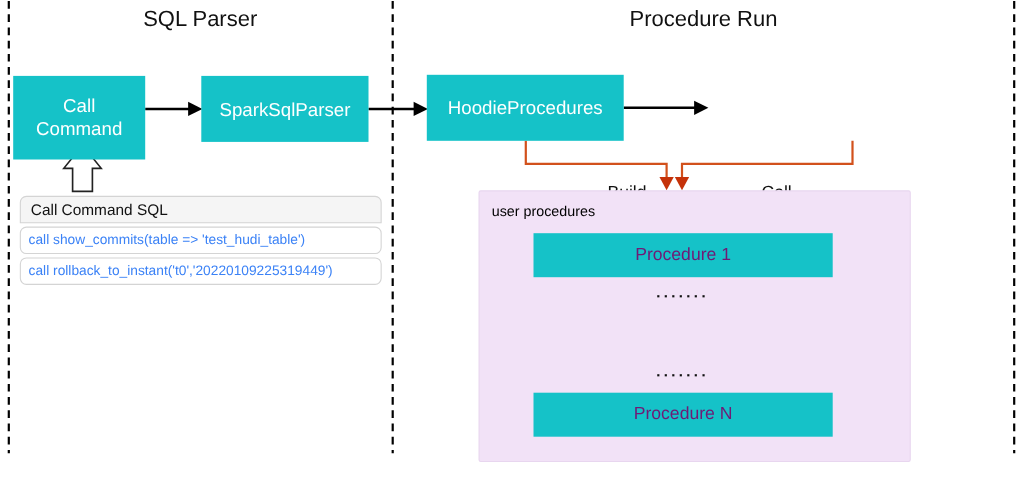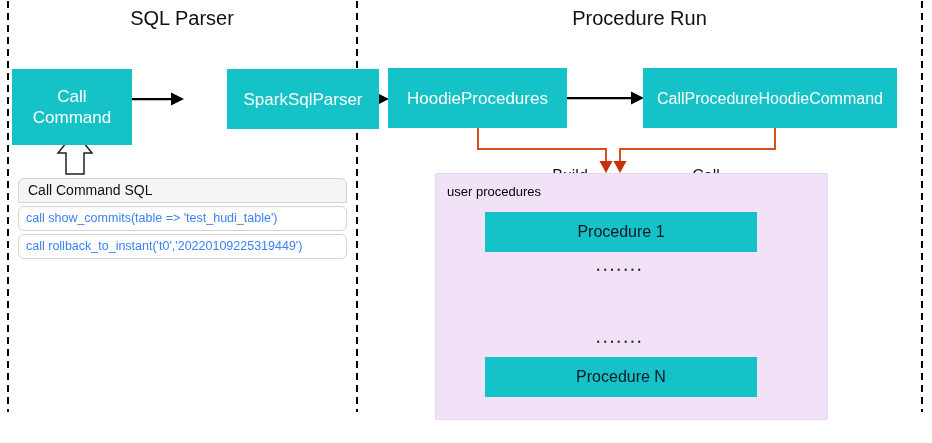--- a/index.html
+++ b/index.html
@@ -29,21 +29,21 @@
     font-size:14px;color:#111;line-height:23px;padding-left:9px;
   }
   .sqlpanel-row{
     background:#fff;border:1px solid #d4d4d4;border-radius:6px;
     font-size:12.5px;color:#3b82f6;line-height:23px;padding-left:7px;white-space:nowrap;overflow:hidden;
   }
   .edge-label{font-size:16px;color:#111;text-align:center;line-height:18px;margin-top:36px;}
   .pinkbox{background:var(--pink);border:1px solid #e8d6ef;border-radius:2px;}
   .pink-label{font-size:13px;color:#000000;line-height:14px;}
   .proc{
-    background:var(--teal);color:#0f172a;display:flex;align-items:center;justify-content:center;
+    background:var(--teal);color:#701a75;display:flex;align-items:center;justify-content:center;
     font-size:16px;
   }
   .dots{
     color:#111;font-size:8px;letter-spacing:4px;text-align:center;line-height:18px;
     font-weight:bold;
   }
 </style>
 </head>
 <body>
 
@@ -72,33 +72,30 @@
     <path class="org" d="M775,128 L775,149 L620,149 L620,164"></path>
     <polygon class="orghead" points="620,173 613.5,161 626.5,161"></polygon>
   </svg>
 
   <div class="abs section-title" style="left:7px;top:6px;width:350px;">SQL Parser</div>
   <div class="abs section-title" style="left:357px;top:6px;width:565px;">Procedure Run</div>
 
   <div class="abs node" style="left:12px;top:69px;width:120px;height:76px;">
     <span style="width:92px;">Call Command</span>
   </div>
-  <div class="abs node" style="left:183px;top:69px;width:152px;height:60px;margin-left:44px;">
+  <div class="abs node" style="left:183px;top:69px;width:152px;height:60px;">
     <span>SparkSqlParser</span>
   </div>
 
   <div class="abs sqlpanel-header" style="left:18px;top:178px;width:329px;height:25px;">Call Command SQL</div>
   <div class="abs sqlpanel-row" style="left:18px;top:206px;width:329px;height:25px;">call show_commits(table =&gt; 'test_hudi_table')</div>
   <div class="abs sqlpanel-row" style="left:18px;top:234px;width:329px;height:25px;">call rollback_to_instant('t0','20220109225319449')</div>
 
   <div class="abs node" style="left:388px;top:68px;width:179px;height:60px;">
     <span>HoodieProcedures</span>
-  </div>
-  <div class="abs node small-font" style="left:643px;top:68px;width:254px;height:60px;">
-    <span>CallProcedureHoodieCommand</span>
   </div>
 
   <div class="abs edge-label" style="left:540px;top:131px;width:60px;">Build</div>
   <div class="abs edge-label" style="left:676px;top:131px;width:60px;">Call</div>
 
   <div class="abs pinkbox" style="left:435px;top:173px;width:393px;height:247px;"></div>
   <div class="abs pink-label" style="left:447px;top:185px;width:200px;">user procedures</div>
 
   <div class="abs proc" style="left:485px;top:212px;width:272px;height:40px;">
     <span>Procedure 1</span>

